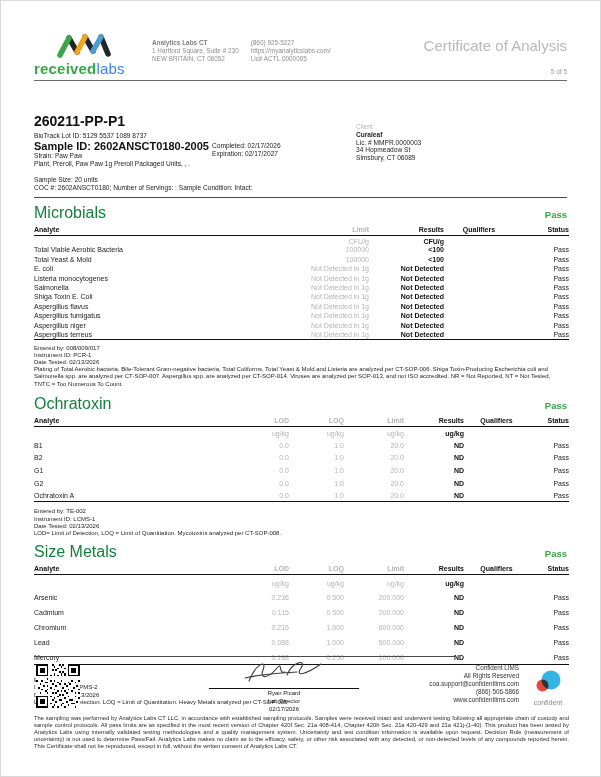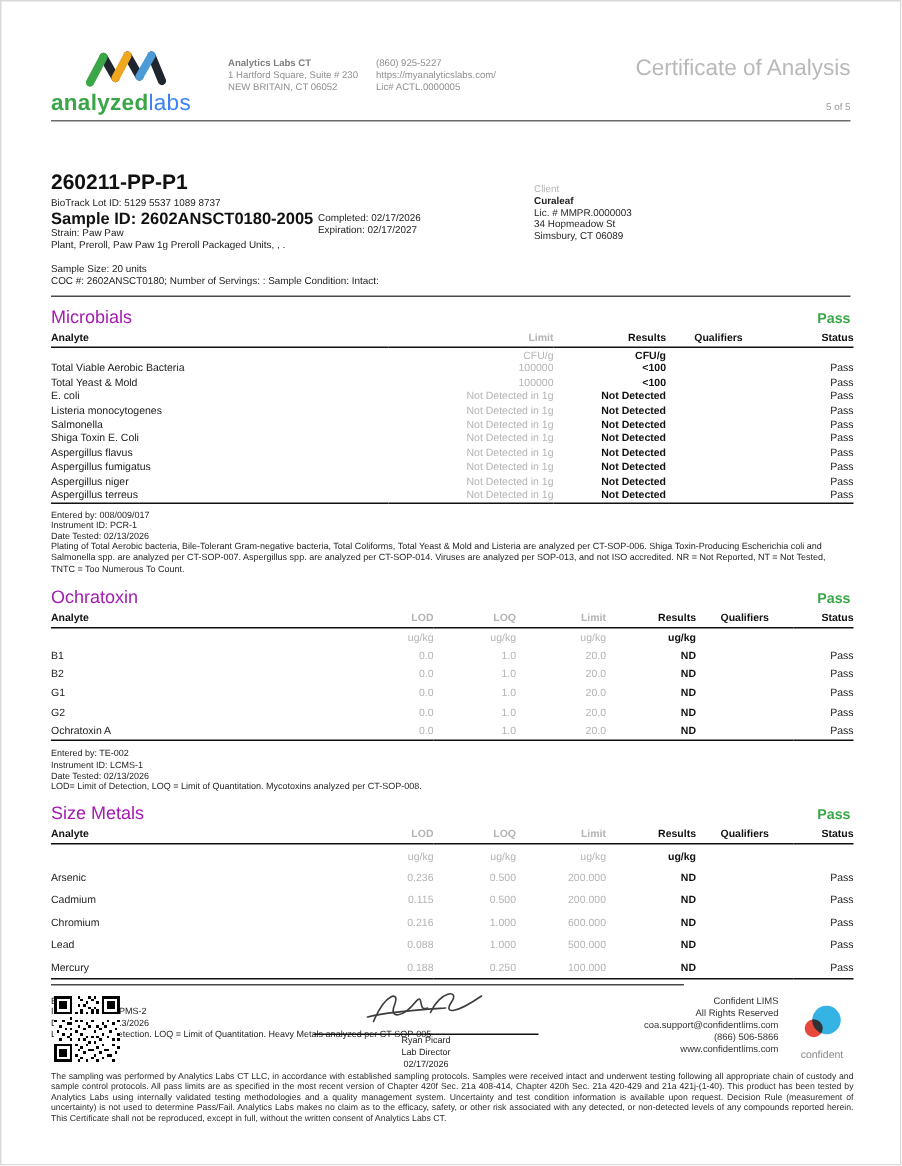--- a/index.html
+++ b/index.html
@@ -31,21 +31,21 @@
   .small { font-size:6.6px; line-height:7.6px; color:#222; }
   .dates { padding-top:2px; }
   .client { position:absolute; left:322px; top:10px; font-size:6.6px; line-height:7.8px; }
   .client .clabel { color:#b5b5b5; }
   .client .cname { font-weight:700; }
   .sizecoc { margin-top:9px; }
   .hr-dark { border:none; border-top:1px solid #4a4a4a; margin-top:6px; }
 
   
   .sec-head { display:flex; align-items:baseline; margin-top:6px; }
-  .sec-title { font-size:12px; color:#a21caf; }
+  .sec-title { font-size:16px; color:#15803d; }
   .sec-pass { margin-left:auto; font-size:9.5px; font-weight:600; color:#3aa648; }
   table { width:535px; border-collapse:collapse; table-layout:fixed; margin-top:3px; }
   th { font-size:7px; font-weight:700; text-align:left; border-bottom:1.3px solid #111; padding:1px 0 2px 0; color:#111; }
   th.g { color:#b4b4b4; }
   th.r, td.r { text-align:right; }
   th.c, td.c { text-align:center; }
   td { font-size:7px; color:#222; padding:0; }
   td.g { color:#b4b4b4; }
   td.res { font-weight:700; color:#111; }
   tr.units td { padding-top:1px; }
@@ -78,21 +78,21 @@
       <svg width="56" height="26" viewBox="0 0 56 26">
         <g fill="none" stroke-width="5.5" stroke-linecap="round" stroke-linejoin="round">
           <path d="M13 5 L21 19" stroke="#20262e"></path>
           <path d="M29 4 L37 18" stroke="#20262e"></path>
           <path d="M45 4 L52 21" stroke="#20262e"></path>
           <path d="M4 22 L13 5" stroke="#3aa648"></path>
           <path d="M21 19 L29 4" stroke="#efa720"></path>
           <path d="M37 18 L45 4" stroke="#4b9cd6"></path>
         </g>
       </svg>
-      <div class="brand"><span class="b-green">analyzed</span><span class="b-dark">labs</span></div>
+      <div class="brand"><span class="b-green">received</span><span class="b-dark">labs</span></div>
     </div>
     <div class="lab-info">
       <div>
         <div class="ln1">Analytics Labs CT</div>
         <div>1 Hartford Square, Suite # 230</div>
         <div>NEW BRITAIN, CT 06052</div>
       </div>
       <div>
         <div>(860) 925-5227</div>
         <div>https://myanalyticslabs.com/</div>

